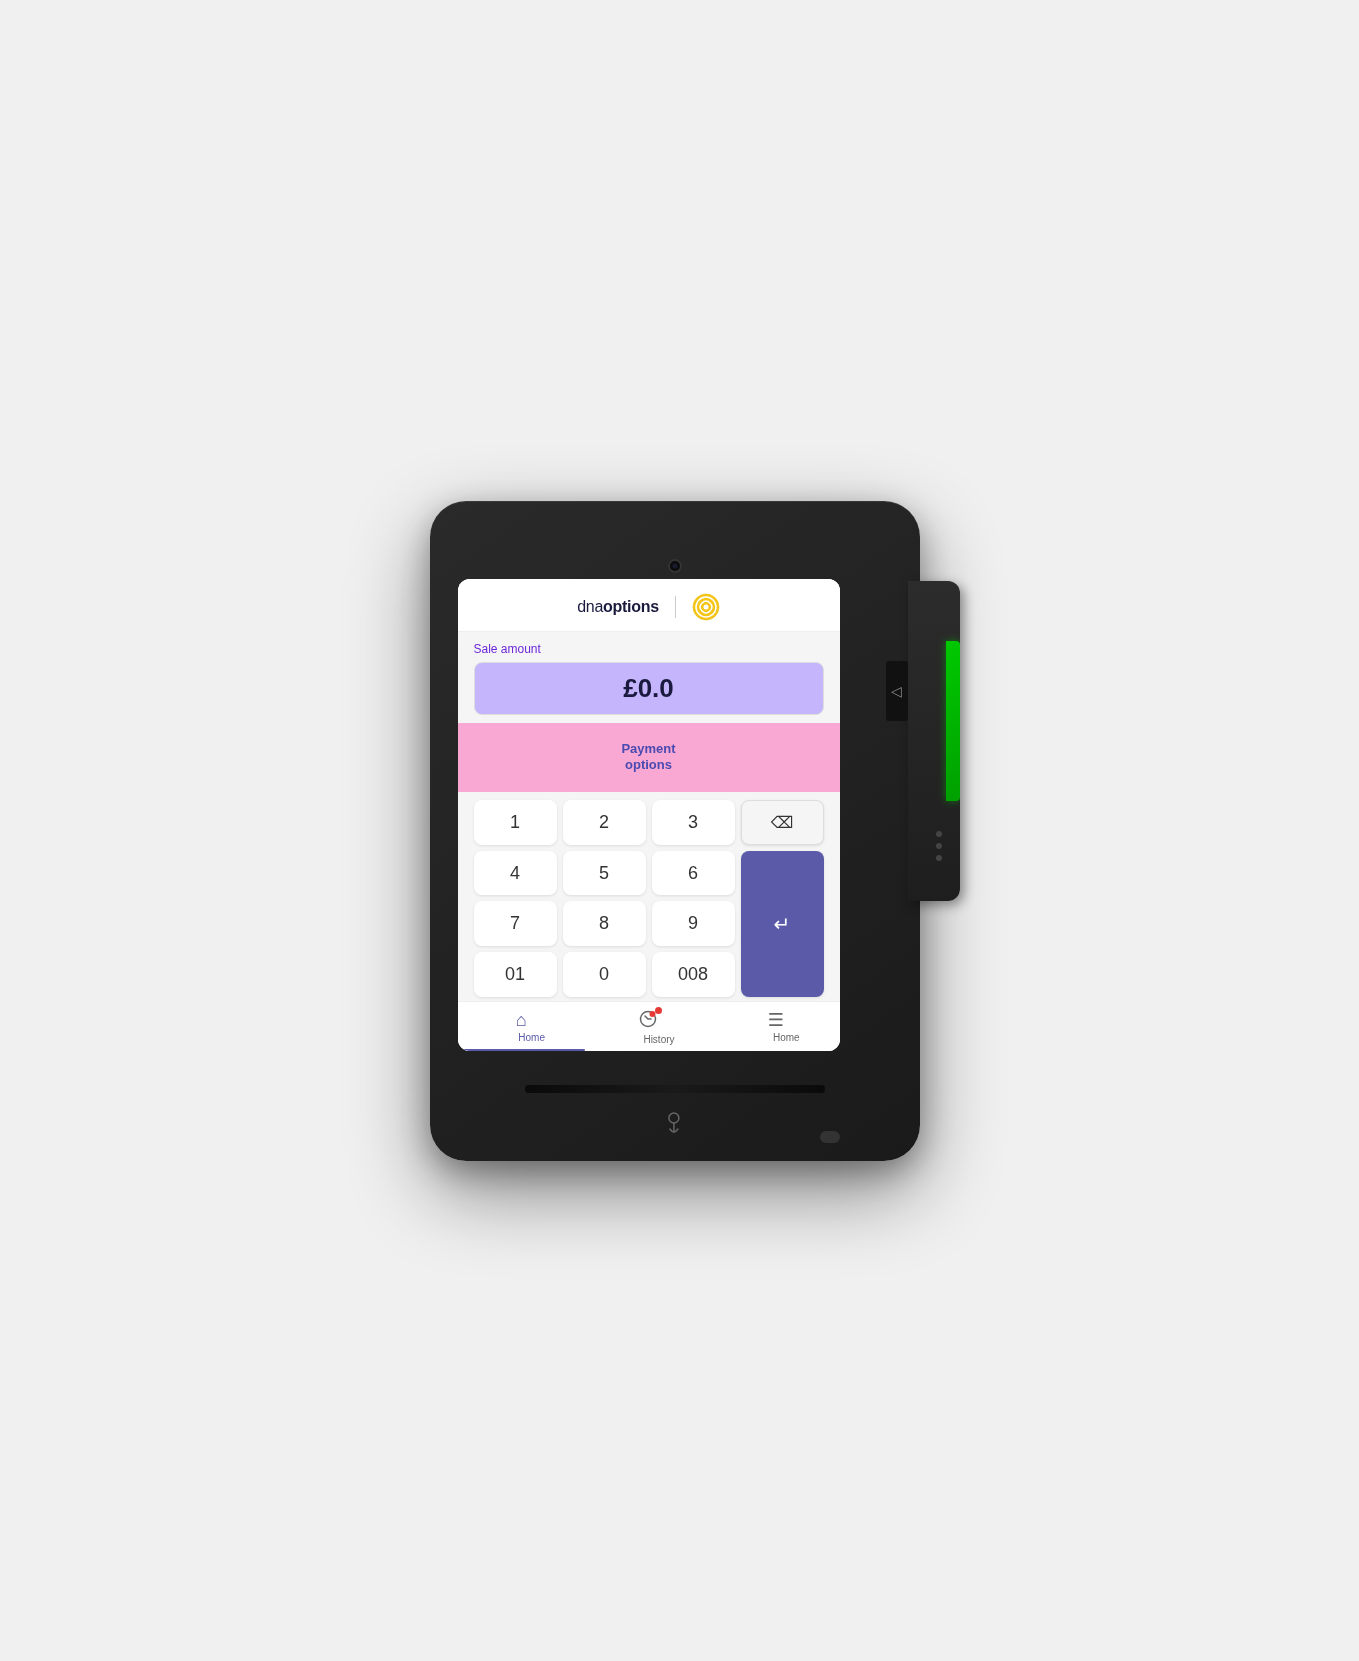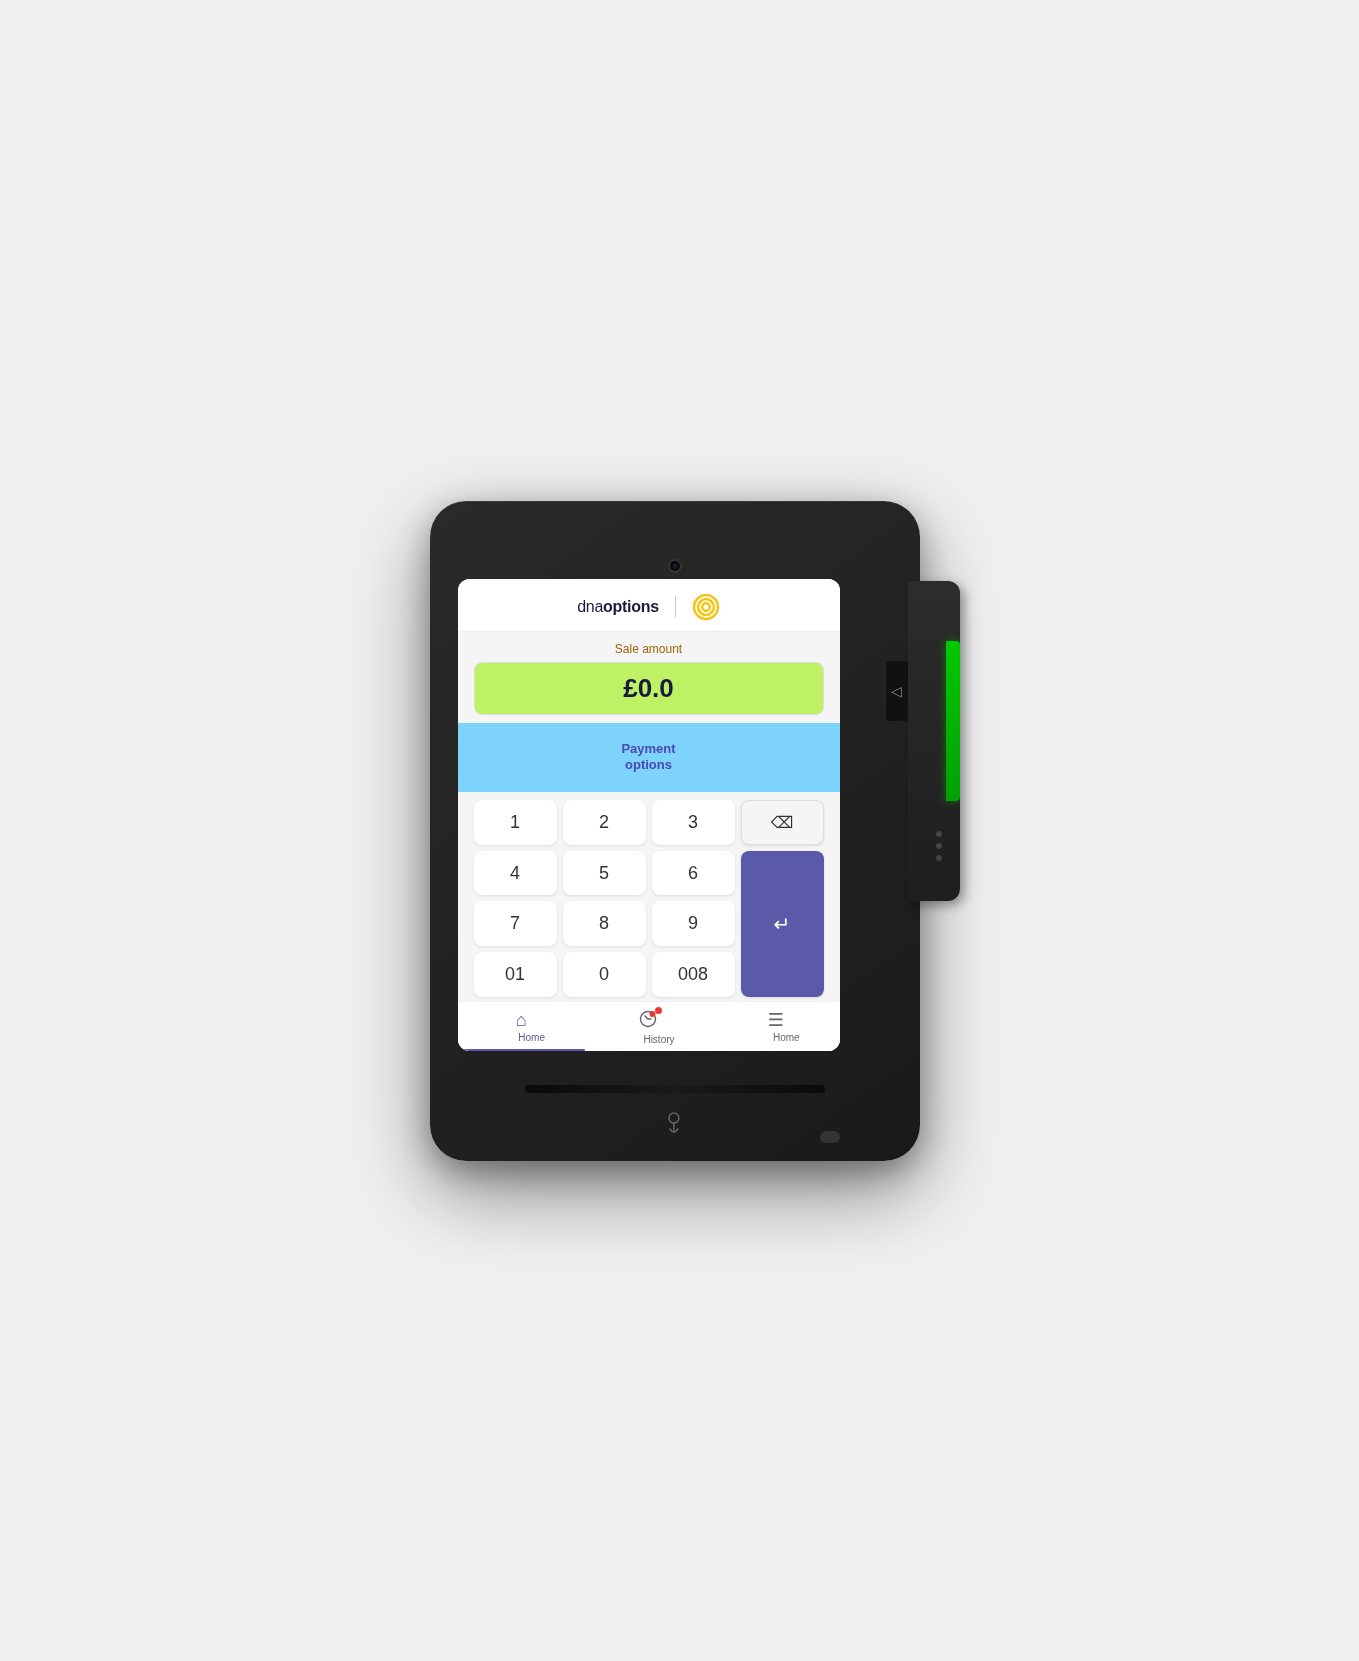--- a/index.html
+++ b/index.html
@@ -180,46 +180,46 @@
       height: 28px;
     }
 
     
     .sale-section {
       background: #f5f5f5;
       padding: 10px 16px 8px;
     }
 
     .sale-label {
-      text-align: center;
+      text-align: left;
       font-size: 12px;
-      color: #a16207;
+      color: #6d28d9;
       margin-bottom: 6px;
     }
 
     .amount-box {
-      background: #bef264;
+      background: #c4b5fd;
       border: 1.5px solid #ddd;
       border-radius: 8px;
       padding: 10px 0;
       text-align: center;
     }
 
     .amount-value {
       font-size: 26px;
       font-weight: 700;
       color: #1a1a3e;
     }
 
     
     .payment-buttons {
       display: flex;
       gap: 8px;
       padding: 8px 16px;
-      background: #7dd3fc;
+      background: #f9a8d4;
     }
 
     .btn-payment-options {
       flex: 1;
       padding: 10px 8px;
       background: transparent;
       border: none;
       color: #4a4ab0;
       font-size: 13px;
       font-weight: 600;

